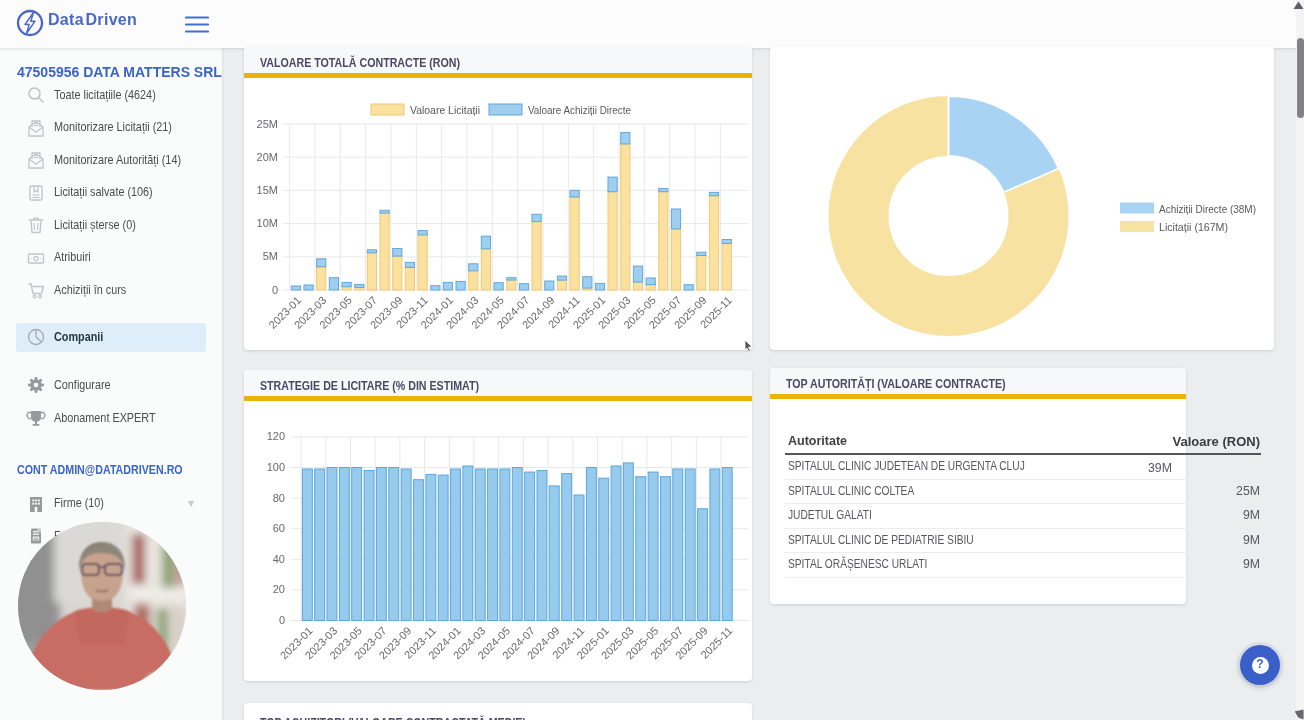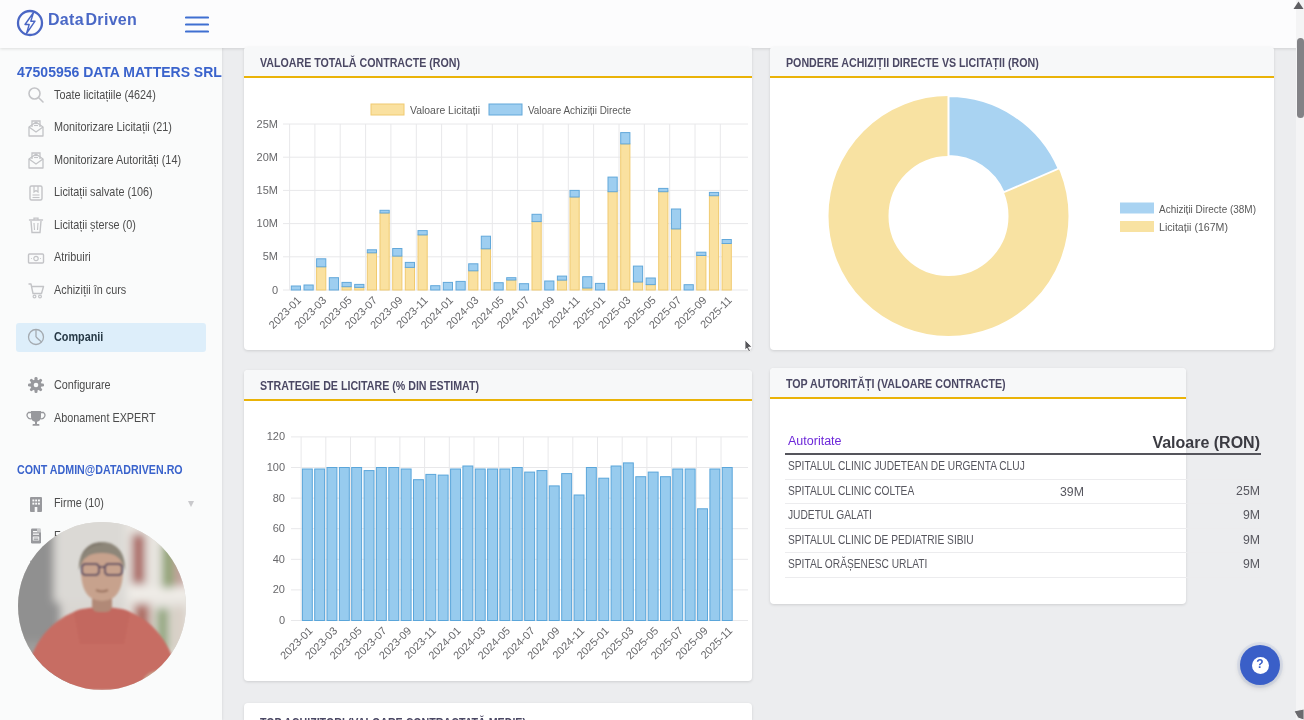--- a/index.html
+++ b/index.html
@@ -1,18 +1,18 @@
 <!DOCTYPE html>
 <html><head><meta charset="utf-8">
 <style>
 *{margin:0;padding:0;box-sizing:border-box}
 html,body{width:1304px;height:720px;overflow:hidden;font-family:"Liberation Sans",sans-serif;background:#ecedef}
 .abs{position:absolute}
 .card{position:absolute;background:#fff;border-radius:4px;box-shadow:0 1px 3px rgba(0,0,0,.13)}
-.chead{position:absolute;left:0;top:0;right:0;height:31px;background:#f7f8f9;border-bottom:2px solid #eab308;border-radius:4px 4px 0 0}
+.chead{position:absolute;left:0;top:0;right:0;height:31px;background:#f7f8f9;border-bottom:5px solid #eab308;border-radius:4px 4px 0 0}
 .ctitle{position:absolute;left:16px;top:9px;font-size:12.4px;font-weight:bold;color:#4b4864;white-space:nowrap;transform:scaleX(.86);transform-origin:0 50%}
 .sitem{position:absolute;left:54px;font-size:12.6px;color:#4c4c4c;white-space:nowrap;transform:scaleX(.86);transform-origin:0 50%}
 .shead{position:absolute;left:17px;font-size:14px;font-weight:bold;color:#3a63cc;white-space:nowrap}
 .icon{position:absolute;left:26px}
 </style></head>
 <body>
 
 <div class="abs" style="left:0;top:0;width:1304px;height:720px;background:#ecedef"></div>
 
 <div class="abs" style="left:0;top:44px;width:222px;height:676px;background:#fafbfb;box-shadow:1px 0 2px rgba(0,0,0,.06)"></div>
@@ -248,23 +248,20 @@
 <text transform="translate(438.0,254) rotate(-45)" text-anchor="end" font-size="11" fill="#68686b">2025-07</text>
 <text transform="translate(463.3,254) rotate(-45)" text-anchor="end" font-size="11" fill="#68686b">2025-09</text>
 <text transform="translate(488.7,254) rotate(-45)" text-anchor="end" font-size="11" fill="#68686b">2025-11</text>
 <rect x="127" y="57" width="33" height="11" fill="#fae1a0" stroke="#f0ca70"></rect>
 <text x="166" y="66.5" font-size="11" textLength="70" lengthAdjust="spacingAndGlyphs" fill="#595959">Valoare Licitații</text>
 <rect x="245" y="57" width="33" height="11" fill="#9ecef0" stroke="#62a8da"></rect>
 <text x="284" y="66.5" font-size="11" textLength="103" lengthAdjust="spacingAndGlyphs" fill="#595959">Valoare Achiziții Directe</text>
     </svg>
 </div>
 <div class="card" style="left:770px;top:47px;width:504px;height:303px">
- <div class="chead">
-      <div class="ctitle">PONDERE ACHIZIȚII DIRECTE VS LICITAȚII (RON)</div>
-    </div>
  <svg class="abs" style="left:0;top:0" width="504" height="303" viewBox="0 0 504 303">
       <circle cx="178.5" cy="169" r="90.0" fill="none" stroke="#f8e2a2" stroke-width="60"></circle>
 <path d="M178.5 49.0 A120 120 0 0 1 288.7 121.6 L233.6 145.3 A60 60 0 0 0 178.5 109.0 Z" fill="#a9d3f2" stroke="#ffffff" stroke-width="2"></path>
 <rect x="350" y="155.5" width="34" height="11" fill="#a9d3f2"></rect>
 <text x="389" y="165.5" font-size="11.5" textLength="97" lengthAdjust="spacingAndGlyphs" fill="#595959">Achiziții Directe (38M)</text>
 <rect x="350" y="174" width="34" height="11" fill="#f8e2a2"></rect>
 <text x="389" y="184" font-size="11.5" textLength="69" lengthAdjust="spacingAndGlyphs" fill="#595959">Licitații (167M)</text>
     </svg>
 </div>
 <div class="card" style="left:244px;top:369.5px;width:508px;height:311px">
@@ -361,25 +358,25 @@
 </div>
 <div class="card" style="left:770px;top:368px;width:416px;height:236px">
  <div class="chead">
       <div class="ctitle">TOP AUTORITĂȚI (VALOARE CONTRACTE)</div>
     </div>
 </div>
 <div class="card" style="left:244px;top:703px;width:508px;height:17px;border-radius:4px 4px 0 0">
  <div class="ctitle" style="top:12.5px">TOP ACHIZITORI (VALOARE CONTRACTATĂ MEDIE)</div>
 </div>
 
-<div class="abs" style="left:788px;top:434px;font-size:12.5px;font-weight:normal;color:#6d28d9">Autoritate</div>
-<div class="abs" style="left:1060px;top:434px;width:200px;text-align:right;font-size:16px;font-weight:bold;color:#3b3b42">Valoare (RON)</div>
+<div class="abs" style="left:788px;top:434px;font-size:12.5px;font-weight:bold;color:#404040">Autoritate</div>
+<div class="abs" style="left:1060px;top:434px;width:200px;text-align:right;font-size:13px;font-weight:bold;color:#3b3b42">Valoare (RON)</div>
 <div class="abs" style="left:785px;top:452.5px;width:476px;height:2px;background:#55555c"></div>
 <div class="abs" style="left:788px;top:459.0px;font-size:12.6px;color:#56565e;white-space:nowrap;transform:scaleX(.81);transform-origin:0 0">SPITALUL CLINIC JUDETEAN DE URGENTA CLUJ</div>
-<div class="abs" style="left:1060px;top:485px;width:200px;text-align:left;font-size:12.3px;color:#56565e">39M</div>
+<div class="abs" style="left:1060px;top:461px;width:200px;text-align:center;font-size:12.3px;color:#56565e">39M</div>
 <div class="abs" style="left:785px;top:478.6px;width:476px;height:1px;background:#ececee"></div>
 <div class="abs" style="left:788px;top:483.6px;font-size:12.6px;color:#56565e;white-space:nowrap;transform:scaleX(.81);transform-origin:0 0">SPITALUL CLINIC COLTEA</div>
 <div class="abs" style="left:1060px;top:483.6px;width:200px;text-align:right;font-size:12.3px;color:#56565e">25M</div>
 <div class="abs" style="left:785px;top:503.2px;width:476px;height:1px;background:#ececee"></div>
 <div class="abs" style="left:788px;top:508.2px;font-size:12.6px;color:#56565e;white-space:nowrap;transform:scaleX(.81);transform-origin:0 0">JUDETUL GALATI</div>
 <div class="abs" style="left:1060px;top:508.2px;width:200px;text-align:right;font-size:12.3px;color:#56565e">9M</div>
 <div class="abs" style="left:785px;top:527.8px;width:476px;height:1px;background:#ececee"></div>
 <div class="abs" style="left:788px;top:532.8px;font-size:12.6px;color:#56565e;white-space:nowrap;transform:scaleX(.81);transform-origin:0 0">SPITALUL CLINIC DE PEDIATRIE SIBIU</div>
 <div class="abs" style="left:1060px;top:532.8px;width:200px;text-align:right;font-size:12.3px;color:#56565e">9M</div>
 <div class="abs" style="left:785px;top:552.4px;width:476px;height:1px;background:#ececee"></div>

